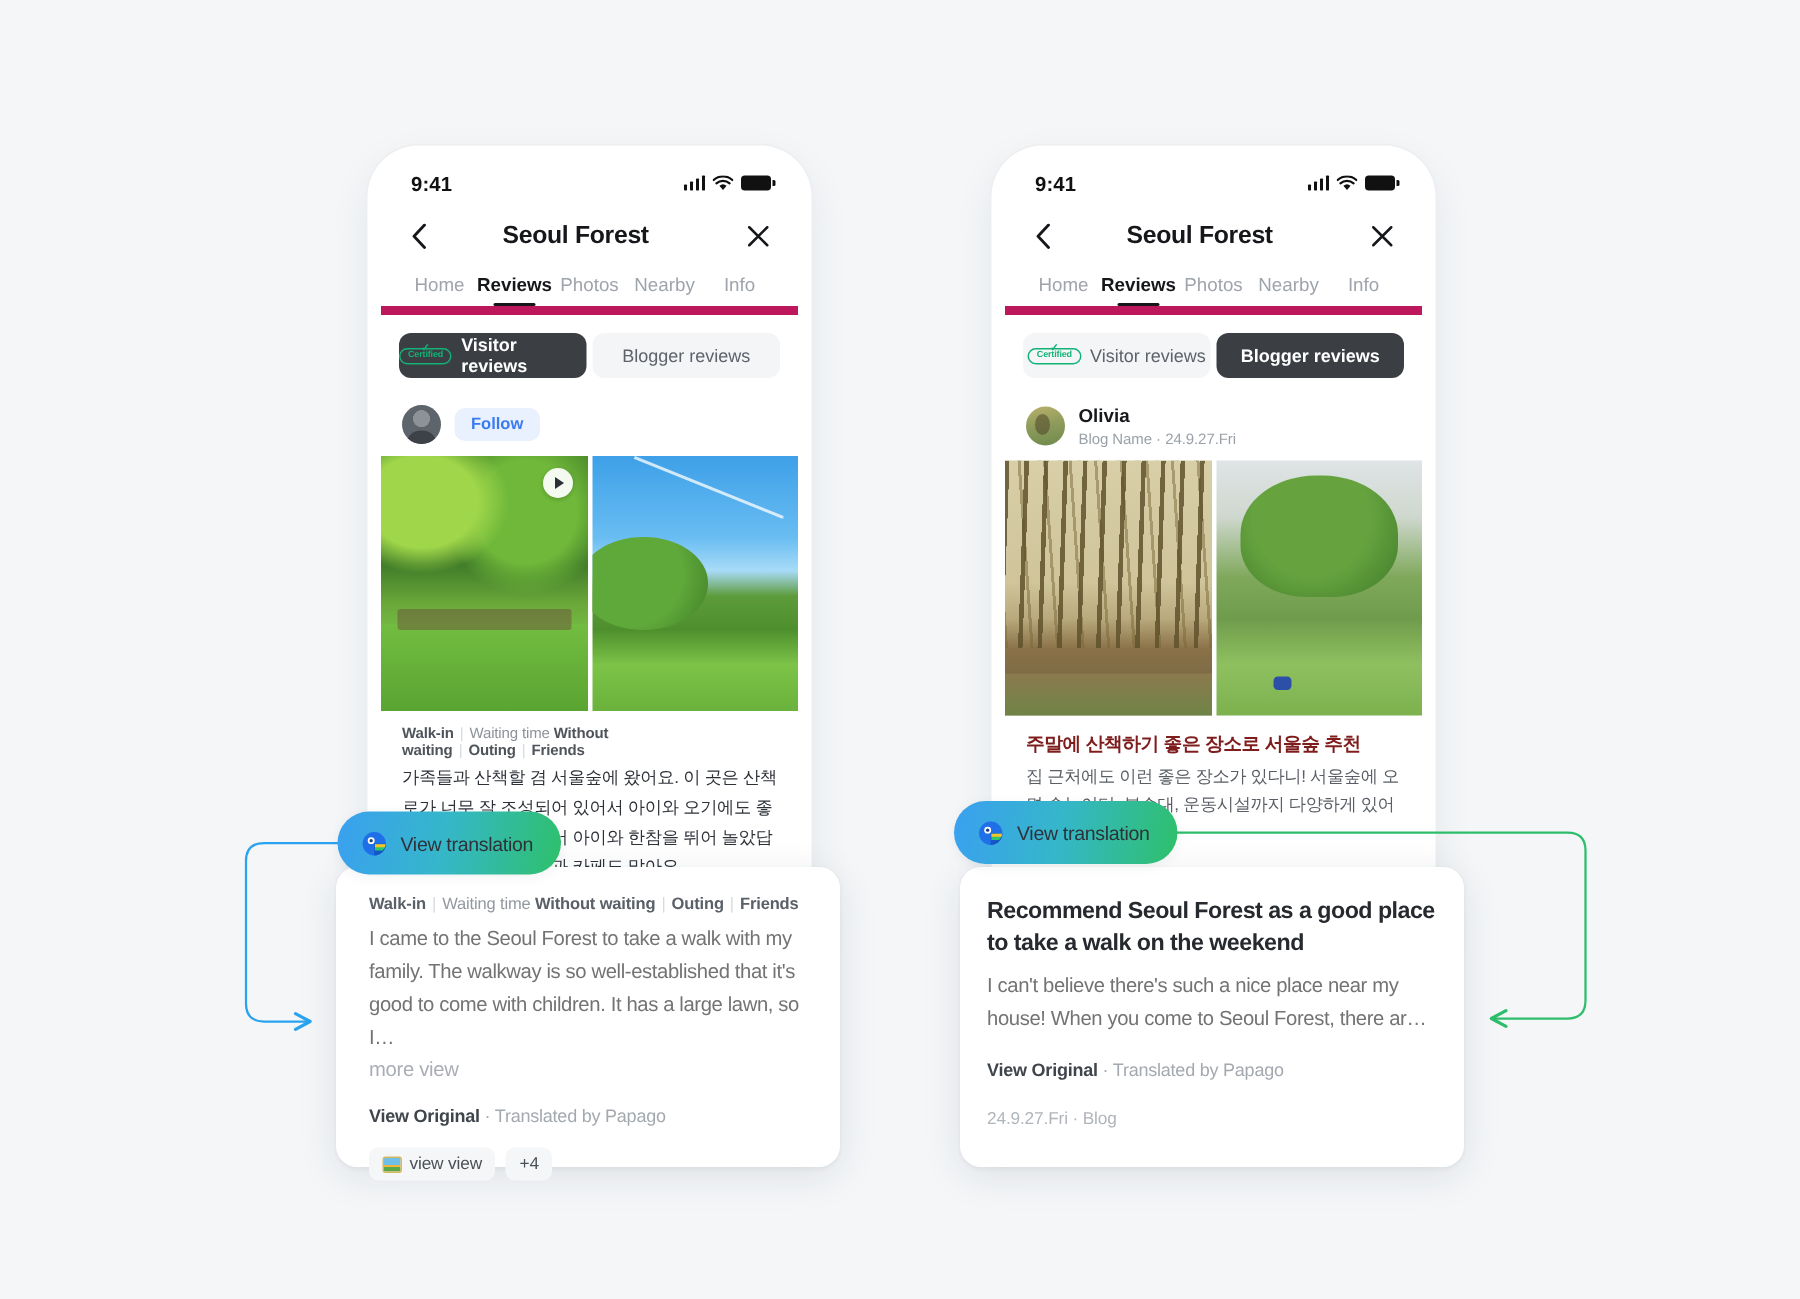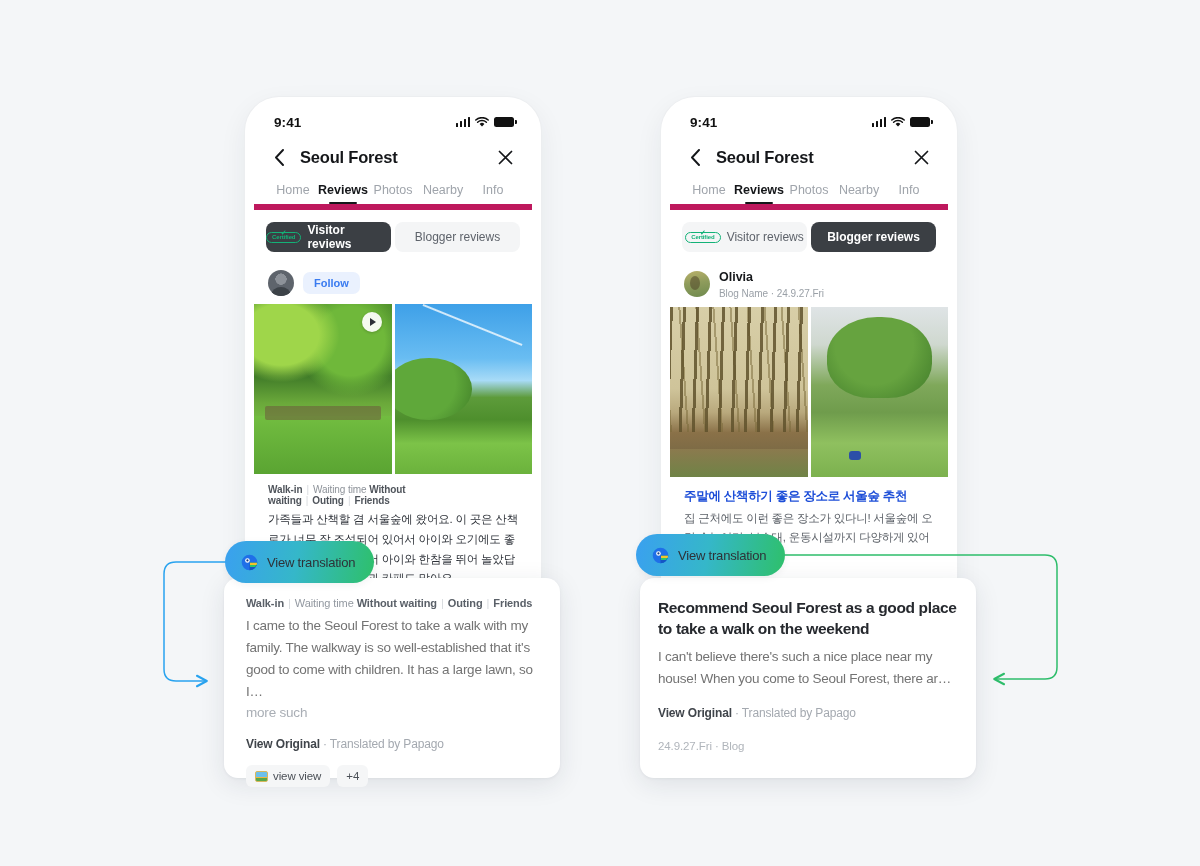--- a/index.html
+++ b/index.html
@@ -54,21 +54,21 @@
   .batt::after {
     content: ""; position: absolute; right: -3px; top: 3px;
     width: 2px; height: 4px; border-radius: 0 1px 1px 0; background: #111;
   }
 
   
   .navbar {
     height: 38px; display: flex; align-items: center;
     padding: 0 16px 0 14px; gap: 10px;
   }
-  .nav-title { font-size: 16.5px; font-weight: 700; color: #15171a; flex: 1; letter-spacing: -.2px; }
+  .nav-title { font-size: 16.5px; font-weight: 700; color: #15171a; flex: 1; letter-spacing: -.2px; margin-left: 35px; }
   .icon-btn { width: 22px; height: 22px; display: flex; align-items: center; justify-content: center; cursor: pointer; }
 
   
   .tabs {
     display: flex; align-items: center; gap: 0;
     padding: 0 14px; border-bottom: 6px solid #be185d;
     height: 34px;
   }
   .tab {
     flex: 1; text-align: center; font-size: 12.5px; color: #9fa4ab;
@@ -199,21 +199,21 @@
 
   
   .meta-tags { font-size: 10px; color: #8d9299; padding: 10px 14px 0; letter-spacing: -.1px; }
   .meta-tags b { color: #4f545b; font-weight: 700; }
   .meta-sep { color: #d6d9dd; margin: 0 4px; }
   .review-text {
     font-size: 11.5px; line-height: 1.72; color: #2d3138;
     padding: 4px 14px 0; letter-spacing: -.2px;
   }
   .blog-title {
-    font-size: 12.5px; font-weight: 700; color: #1d4ed8;
+    font-size: 12.5px; font-weight: 700; color: #7f1d1d;
     padding: 11px 14px 0; letter-spacing: -.3px;
   }
   .blog-text {
     font-size: 11.5px; line-height: 1.7; color: #5a5f66;
     padding: 4px 14px 0; letter-spacing: -.25px;
   }
 
   
   .vt-pill {
     position: absolute; z-index: 5;
@@ -456,21 +456,21 @@
       <path d="M12.6 12.4h8.9a9.8 9.8 0 0 1-.6 2.6h-8.3Z" fill="#f5c22b"></path>
     </svg>
     <span class="vt-label">View translation</span>
   </div>
 
   <div class="result-card rc-left">
     <div class="rc-tags">
       <b>Walk-in</b><span class="meta-sep">|</span><span>Waiting time</span> <b>Without waiting</b><span class="meta-sep">|</span><b>Outing</b><span class="meta-sep">|</span><b>Friends</b>
     </div>
     <div class="rc-body">I came to the Seoul Forest to take a walk with my family. The walkway is so well-established that it's good to come with children. It has a large lawn, so I…</div>
-    <div class="rc-more">more such</div>
+    <div class="rc-more">more view</div>
     <div class="rc-credit mt-14">
       <b>View Original</b>
       <span>· Translated by Papago</span>
     </div>
     <div class="rc-chips mt-14">
       <span class="chip">
         <span class="chip-img"></span>
         <span>view view</span>
       </span>
       <span class="chip">+4</span>

